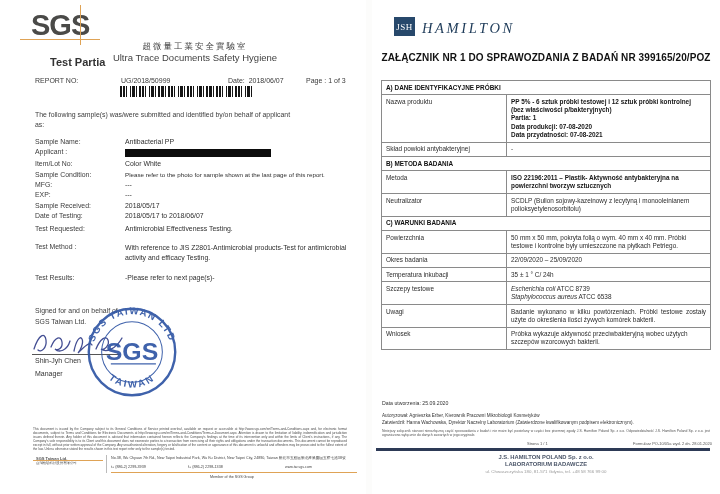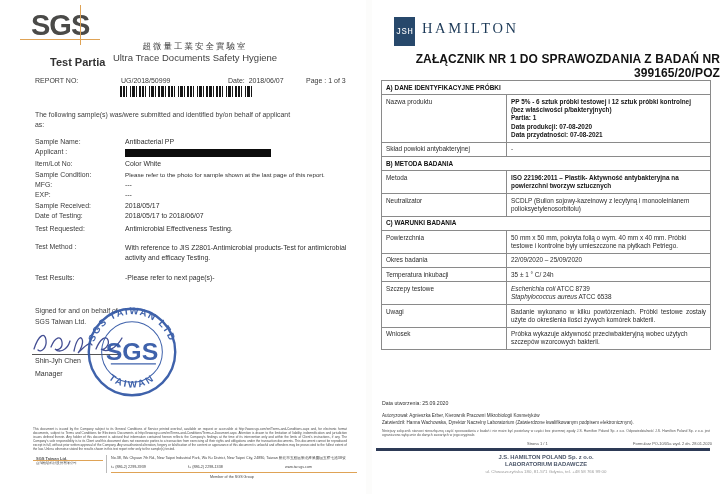--- a/index.html
+++ b/index.html
@@ -27,23 +27,23 @@
   .sig-line { border-bottom:0.8px solid #555; }
   .sig-name { font-size:7px; color:#333; }
   .stamp { opacity:0.92; }
   .disclaimer { font-size:3.15px; line-height:4.1px; text-align:justify; color:#4a4a4a; }
   .f-tiny { font-size:3.7px; color:#444; line-height:4.6px; }
   .f-co { font-size:4px; font-weight:bold; color:#555; }
   .vdiv { width:0.8px; background:#bbb; }
 
   
   #ham-page { left:372px; top:0; width:348px; height:494px; }
-  .ham-sq { width:21px; height:29px; background:#27486b; color:#fff; font-family:Liberation Mono, monospace; font-size:9px; display:flex; align-items:center; justify-content:center; letter-spacing:0.5px; }
+  .ham-sq { width:21px; height:19px; background:#27486b; color:#fff; font-family:Liberation Serif, serif; font-size:9px; display:flex; align-items:center; justify-content:center; letter-spacing:0.5px; }
   .ham-word { font-family:"Liberation Serif",serif; font-size:14.5px; letter-spacing:2.6px; color:#1d3a58; }
-  .ham-title { font-weight:bold; font-size:12px; color:#121212; text-align:right; letter-spacing:0.1px; }
+  .ham-title { font-weight:bold; font-size:10px; color:#121212; text-align:center; letter-spacing:0.1px; }
   table.ham { border-collapse:collapse; width:330px; font-size:6.4px; color:#2b2b2b; }
   table.ham td { border:0.75px solid #8a8a8a; padding:2.6px 4px; vertical-align:top; line-height:8.2px; }
   table.ham td.lbl { width:38%; }
   table.ham tr.sec td { font-weight:bold; color:#111; }
   .bold { font-weight:bold; color:#161616; }
   .pre { white-space:pre-line; }
   .it { font-style:italic; }
   .ham-foot { font-size:5.2px; color:#333; }
   .ham-auth { font-size:4.6px; line-height:6.6px; color:#333; }
   .ham-fine { font-size:3.4px; line-height:4.4px; text-align:justify; color:#555; }
@@ -167,21 +167,21 @@
   <div class="abs f-tiny" style="left:188px; top:465px;">f+ (886-2) 2298-1338</div>
   <div class="abs f-tiny" style="left:285px; top:465px;">www.tw.sgs.com</div>
   <div class="abs orange-h" style="left:111px; top:471.5px; width:246px; height:0.8px;"></div>
   <div class="abs f-tiny" style="left:210px; top:475px;">Member of the SGS Group</div>
 
 </div>
 
 <div class="page" id="ham-page">
 
   <div class="abs ham-sq" style="left:22px; top:17px;">JSH</div>
-  <div class="abs ham-word" style="left:50px; top:20px;">HAMILTON</div>
+  <div class="abs ham-word" style="left:50px; top:20px;font-style:italic;">HAMILTON</div>
 
   <div class="abs ham-title" style="left:0; top:52px; width:100%;">ZAŁĄCZNIK NR 1 DO SPRAWOZDANIA Z BADAŃ NR 399165/20/POZ</div>
 
   <table class="ham abs" style="left:9px; top:80px;">
     <tbody>
         <tr class="sec">
       <td colspan="2">A) DANE  IDENTYFIKACYJNE PRÓBKI</td>
     </tr>
     <tr>
       <td class="lbl">Nazwa produktu</td>

